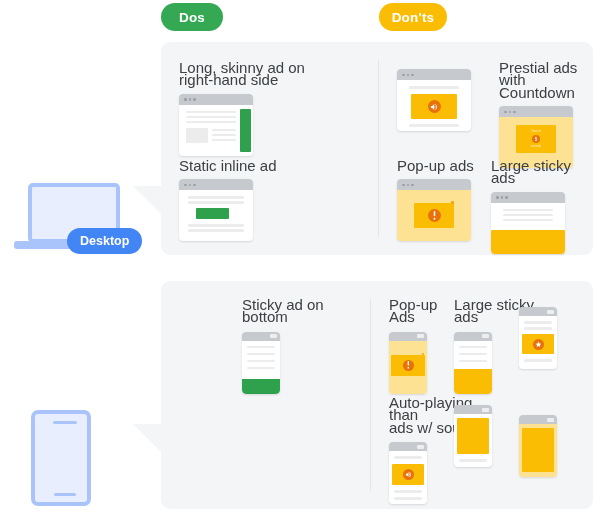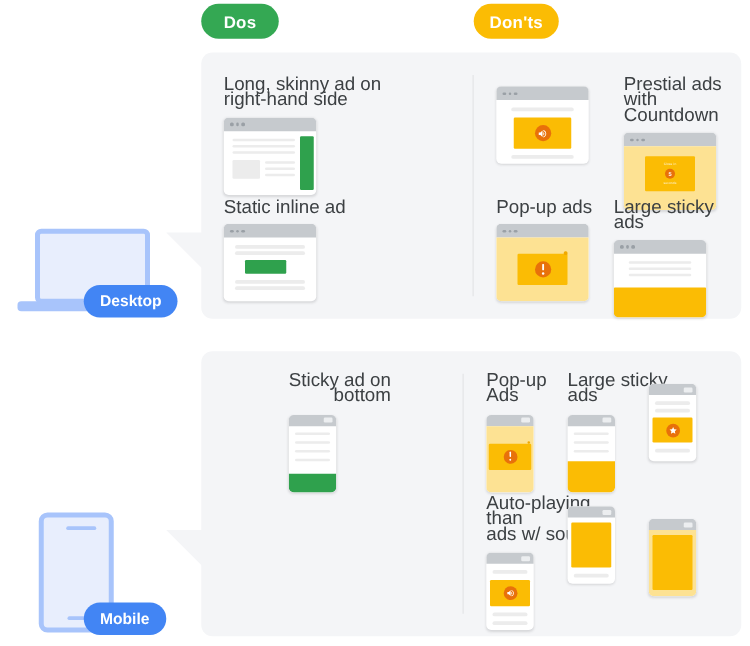--- a/index.html
+++ b/index.html
@@ -143,21 +143,20 @@
     <div class="laptop-base"></div>
   </div>
   <div class="dev-badge" style="left:67px;top:216px;margin-top:12px;">Desktop</div>
 
   <div class="device" style="left:31px;top:410px;width:60px;height:96px;">
     <div class="phone-dev-body">
       <div class="phone-dev-speaker"></div>
       <div class="phone-dev-home"></div>
     </div>
   </div>
-  <div class="dev-badge" style="left:67px;top:482px;">Mobile</div>
 
   <div class="pointer" id="pointer-desktop"></div>
   <div class="panel" id="panel-desktop">
     <div class="panel-divider" style="left:217px;"></div>
 
     <div class="card" style="left:18px;top:20px;">
       <div class="card-label">Long, skinny ad on
 right-hand side</div>
       <div class="browser" style="margin-top:7px;">
         <div class="browser-bar">
@@ -289,21 +288,21 @@
         </div>
       </div>
     </div>
   </div>
 
   <div class="pointer" id="pointer-mobile"></div>
   <div class="panel" id="panel-mobile">
     <div class="panel-divider" style="left:209px;"></div>
 
 
-    <div class="card" style="left:70px;top:18px;text-align:right;">
+    <div class="card" style="left:81px;top:18px;">
       <div class="card-label">Sticky ad on
 bottom</div>
       <div class="phone" style="margin-top:8px;">
         <div class="phone-bar">
             <span class="phone-menu"></span>
           </div>
         <div class="phone-body">
           <div class="ln" style="left:5px;top:5px;width:28px;"></div>
           <div class="ln" style="left:5px;top:12px;width:28px;"></div>
           <div class="ln" style="left:5px;top:19px;width:28px;"></div>

